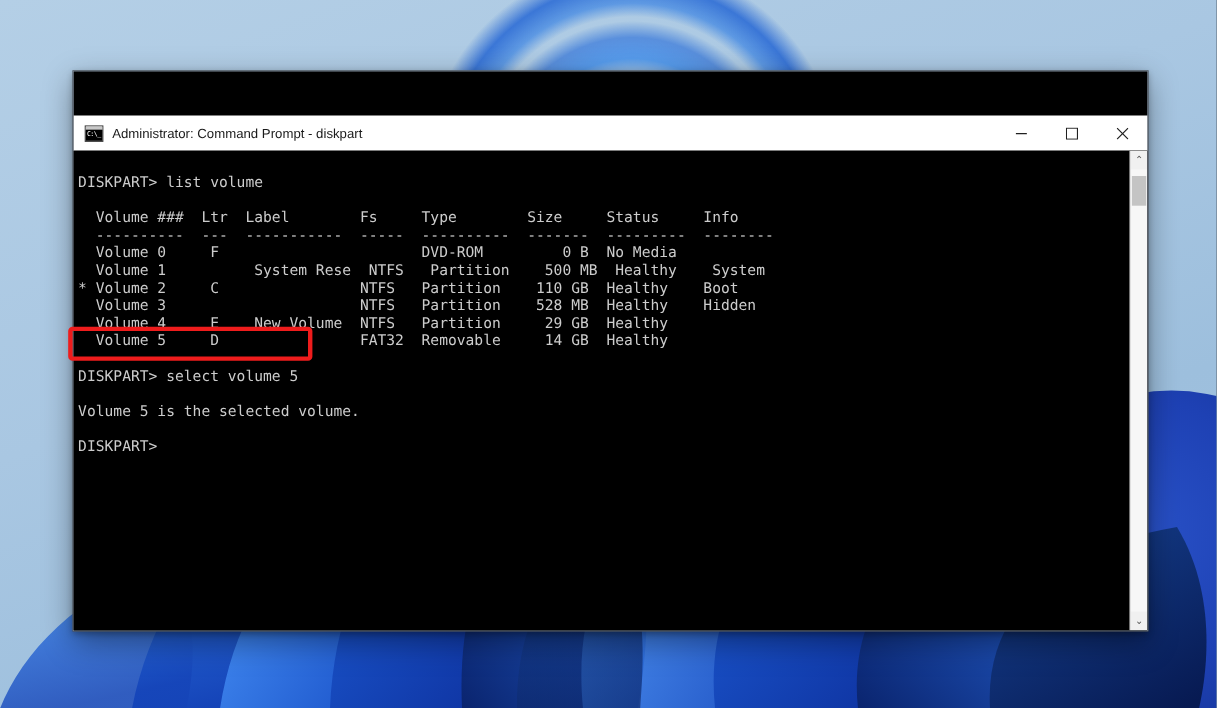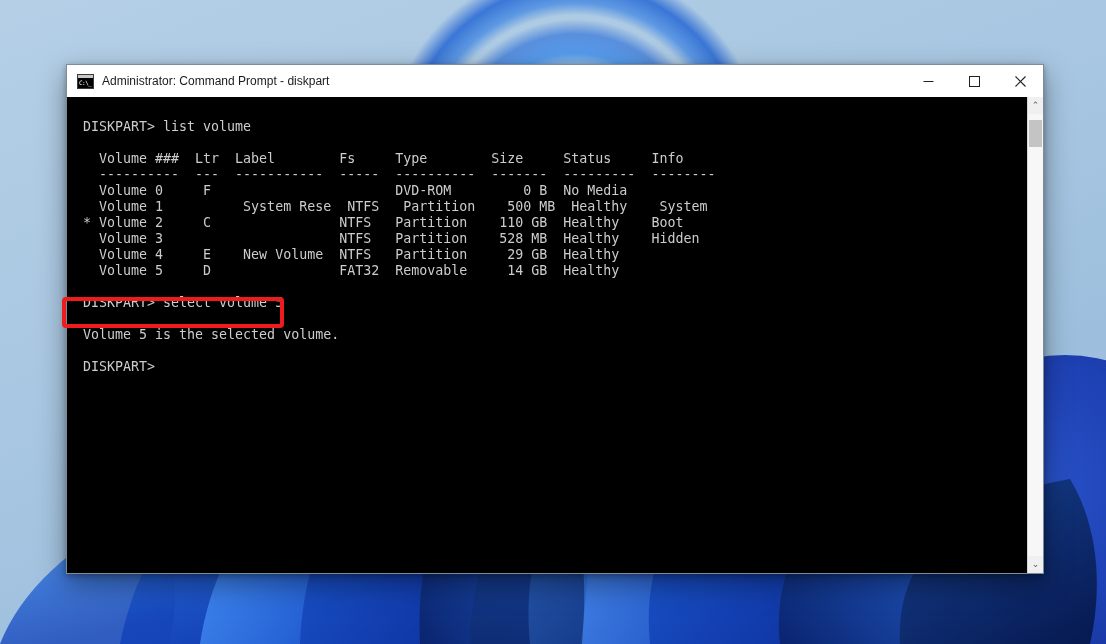--- a/index.html
+++ b/index.html
@@ -78,20 +78,21 @@
     flex-direction: column;
   }
 
   #title-bar {
     height: 32px;
     background: #ffffff;
     display: flex;
     align-items: center;
     flex: 0 0 32px;
     position: relative;
+    margin-top: 40px;
   }
 
   #title-left {
     display: flex;
     align-items: center;
     gap: 8px;
     padding-left: 10px;
     min-width: 0;
   }
 
@@ -170,21 +171,21 @@
     letter-spacing: 0px;
     position: relative;
     z-index: 2;
     overflow: hidden;
   }
 
   .console-line {
     white-space: pre;
     height: 16px;
     padding-left: 0px;
-    margin-left: 16px;
+    margin-left: 4px;
   }
 
   
   #console-scrollbar {
     width: 16px;
     background: #f0f0f0;
     border-left: 1px solid #d5d5d5;
     display: flex;
     flex-direction: column;
     align-items: stretch;

